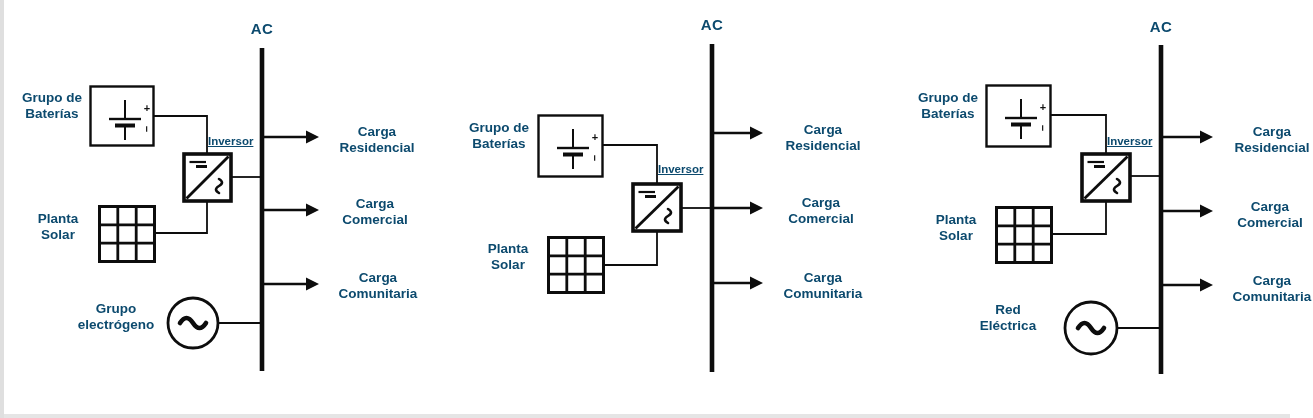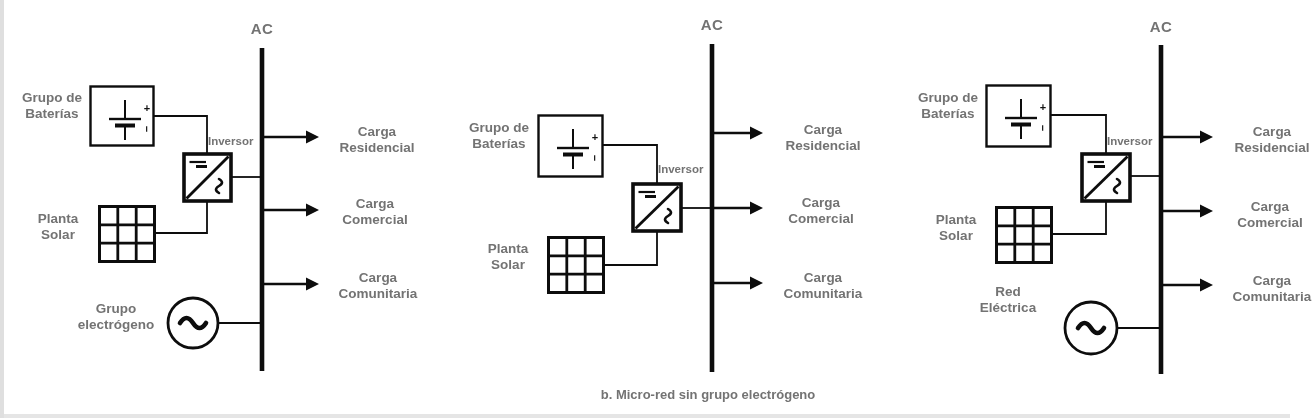--- a/index.html
+++ b/index.html
@@ -6,25 +6,25 @@
   .stage{
     position:relative;width:1313px;height:418px;background:#ffffff;overflow:hidden;
     font-family:"Liberation Sans",sans-serif;color:#121212;
   }
   .edge-left{position:absolute;left:0;top:0;width:4px;height:418px;background:#dfdfdf;}
   .edge-bottom{position:absolute;left:4px;top:414px;width:1286px;height:4px;background:#e5e5e5;}
   svg.linework{position:absolute;left:0;top:0;}
   .lbl{
     position:absolute;transform:translate(-50%,-50%);
     text-align:center;white-space:pre-line;font-weight:700;
-    font-size:13.5px;line-height:1.22;color:#737373;
+    font-size:13.5px;line-height:1.22;color:#0c4a6e;
   }
   .lbl.ac{font-size:15px;letter-spacing:.5px;}
   .lbl.cap{font-size:13px;white-space:nowrap;}
-  .lbl.invlab{transform:translate(0,-50%);font-size:11.5px;text-align:left;white-space:nowrap;}
+  .lbl.invlab{transform:translate(0,-50%);font-size:11.5px;text-align:left;white-space:nowrap;text-decoration:underline;}
   .ink{stroke:#0d0d0d;fill:none;}
   .fillink{fill:#0d0d0d;stroke:none;}
   text.term{font-family:"Liberation Sans",sans-serif;font-weight:700;font-size:11px;fill:#111;text-anchor:middle;dominant-baseline:central;}
 </style>
 </head>
 <body>
 
 <div class="stage">
   <div class="edge-left"></div>
   <div class="edge-bottom"></div>
@@ -208,29 +208,28 @@
 Baterías</div>
   <div class="lbl invlab" style="left:658px;top:169px">Inversor</div>
   <div class="lbl" style="left:508px;top:257px">Planta
 Solar</div>
   <div class="lbl" style="left:823px;top:138px">Carga
 Residencial</div>
   <div class="lbl" style="left:821px;top:211px">Carga
 Comercial</div>
   <div class="lbl" style="left:823px;top:286px">Carga
 Comunitaria</div>
-  <div class="lbl cap" style="left:708px;top:395px">b. Micro-red sin grupo electrógeno</div>
 
   <div class="lbl ac" style="left:1161px;top:27px">AC</div>
   <div class="lbl" style="left:948px;top:106px">Grupo de
 Baterías</div>
   <div class="lbl invlab" style="left:1107px;top:141px">Inversor</div>
   <div class="lbl" style="left:956px;top:228px">Planta
 Solar</div>
-  <div class="lbl" style="left:1008px;top:300px">Red
+  <div class="lbl" style="left:1008px;top:318px">Red
 Eléctrica</div>
   <div class="lbl" style="left:1272px;top:140px">Carga
 Residencial</div>
   <div class="lbl" style="left:1270px;top:215px">Carga
 Comercial</div>
   <div class="lbl" style="left:1272px;top:289px">Carga
 Comunitaria</div>
 </div>
 
 </body></html>

